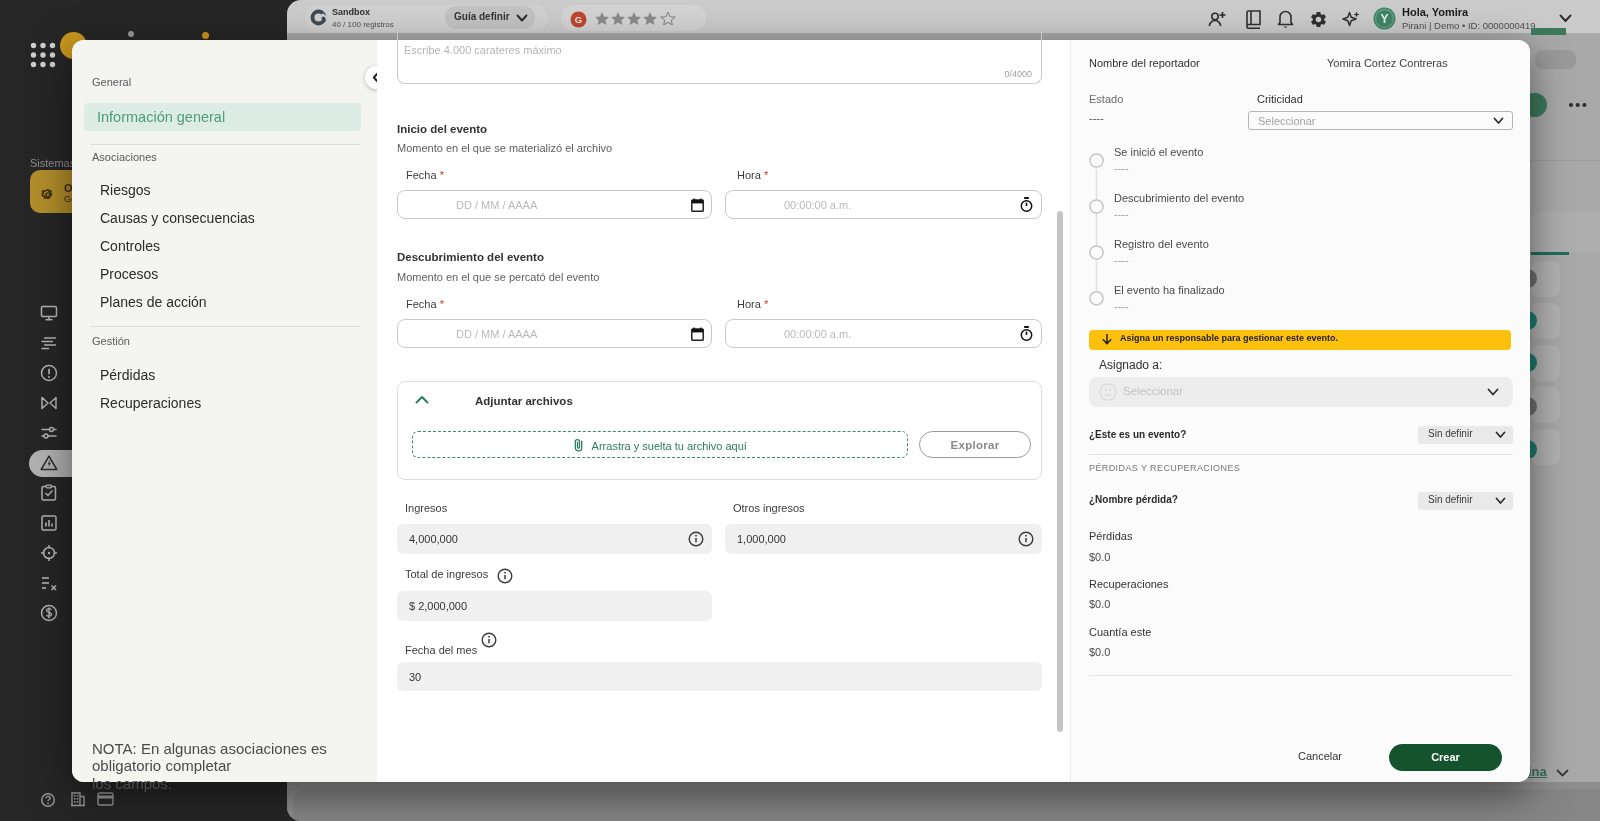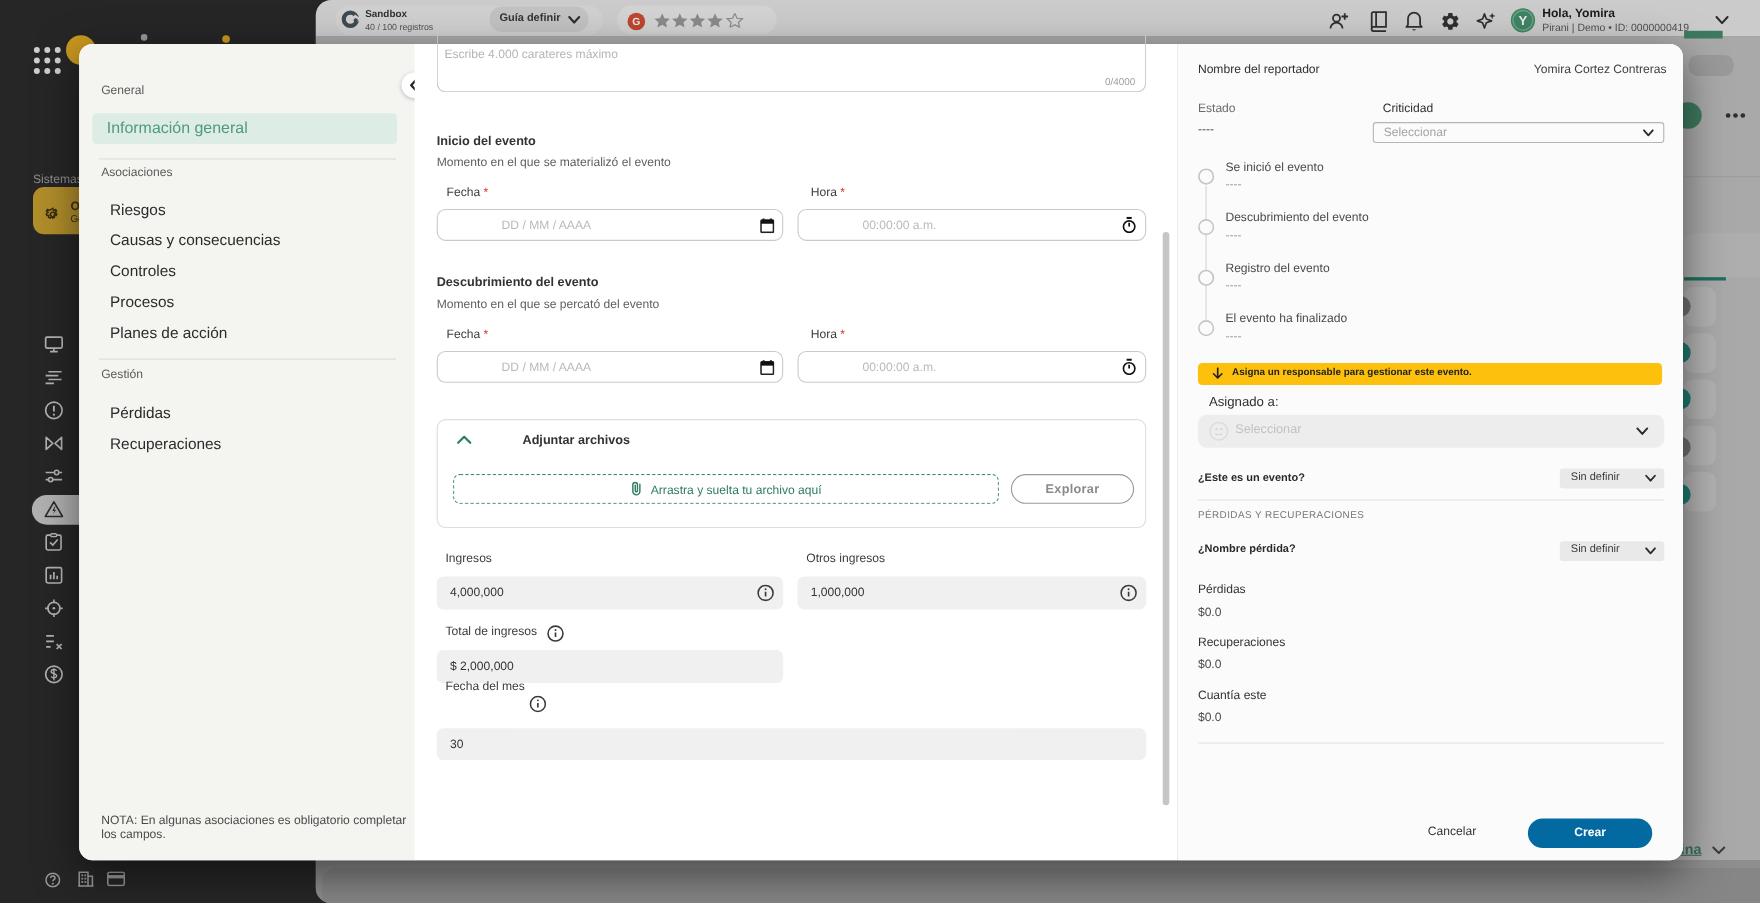--- a/index.html
+++ b/index.html
@@ -246,34 +246,34 @@
     <div class="abs seclab" style="left:20px;top:111px;">Asociaciones</div>
     <div class="abs mitem" style="left:28px;top:142px;">Riesgos</div>
     <div class="abs mitem" style="left:28px;top:170px;">Causas y consecuencias</div>
     <div class="abs mitem" style="left:28px;top:198px;">Controles</div>
     <div class="abs mitem" style="left:28px;top:226px;">Procesos</div>
     <div class="abs mitem" style="left:28px;top:254px;">Planes de acción</div>
     <div class="abs mdiv" style="left:18px;top:286px;width:270px;"></div>
     <div class="abs seclab" style="left:20px;top:295px;">Gestión</div>
     <div class="abs mitem" style="left:28px;top:327px;">Pérdidas</div>
     <div class="abs mitem" style="left:28px;top:355px;">Recuperaciones</div>
-    <div class="abs" style="left:20px;top:700px;width:290px;font-size:11px;color:#4a4a4a;line-height:1.15;">NOTA: En algunas asociaciones es obligatorio completar<br>los campos.</div>
+    <div class="abs" style="left:20px;top:700px;width:290px;font-size:15px;color:#4a4a4a;line-height:1.15;">NOTA: En algunas asociaciones es obligatorio completar<br>los campos.</div>
   </div>
   <div class="abs" style="left:293px;top:26px;width:23px;height:23px;background:#fff;border-radius:50%;box-shadow:0 1px 4px rgba(0,0,0,0.25);">
     <svg width="23" height="23" viewBox="0 0 23 23">
         <path d="M13.2 6.8 L8.8 11.5 L13.2 16.2" fill="none" stroke="#222" stroke-width="2" stroke-linecap="round" stroke-linejoin="round"></path>
       </svg>
   </div>
   <div id="midpanel" class="abs" style="left:305px;top:0;width:693px;height:742px;background:#fff;">
     <div class="abs" style="left:20px;top:-8px;width:645px;height:52px;border:1px solid #c9c9c9;border-top:none;border-radius:0 0 8px 8px;"></div>
     <div class="abs" style="left:27px;top:4px;font-size:11px;color:#b5b5b5;">Escribe 4.000 carateres máximo</div>
     <div class="abs" style="left:575px;top:29px;width:80px;text-align:right;font-size:9px;color:#9e9e9e;">0/4000</div>
 
     <div class="abs" style="left:20px;top:83px;font-size:11.5px;font-weight:bold;color:#333;">Inicio del evento</div>
-    <div class="abs" style="left:20px;top:102px;font-size:11px;color:#5f5f5f;">Momento en el que se materializó el evento</div>
+    <div class="abs" style="left:20px;top:102px;font-size:11px;color:#5f5f5f;">Momento en el que se materializó el archivo</div>
     <div class="abs flabel" style="left:29px;top:129px;">Fecha <span class="red">*</span></div>
     <div class="abs flabel" style="left:360px;top:129px;">Hora <span class="red">*</span></div>
     <div class="finput" style="left:20px;top:150px;width:315px;">
       <span class="ph">DD / MM / AAAA</span>
       <span class="icon-r" style="right:7px;top:7px;"><svg width="13" height="14" viewBox="0 0 13 14">
             <line x1="3.2" y1="0.6" x2="3.2" y2="3" stroke="#111" stroke-width="1.8"></line>
             <line x1="9.8" y1="0.6" x2="9.8" y2="3" stroke="#111" stroke-width="1.8"></line>
             <rect x="0.8" y="2" width="11.4" height="11.2" rx="0.8" fill="none" stroke="#222" stroke-width="1.5"></rect>
             <rect x="0.8" y="2" width="11.4" height="3.4" fill="#111"></rect>
           </svg></span>
@@ -343,34 +343,34 @@
     </div>
     <div class="abs flabel" style="left:28px;top:528px;">Total de ingresos</div>
     <svg class="abs" style="left:120px;top:528px;" width="16" height="16" viewBox="0 0 16 16">
         <circle cx="8" cy="8" r="6.8" fill="none" stroke="#3a3a3a" stroke-width="1.4"></circle>
         <line x1="8" y1="7" x2="8" y2="11.2" stroke="#3a3a3a" stroke-width="1.5"></line>
         <circle cx="8" cy="4.7" r="0.9" fill="#3a3a3a"></circle>
       </svg>
     <div class="ginput" style="left:20px;top:551px;width:315px;">
       <span class="gtxt">$ 2,000,000</span>
     </div>
-    <div class="abs flabel" style="left:28px;top:578px;">Fecha del mes</div>
+    <div class="abs flabel" style="left:28px;top:604px;">Fecha del mes</div>
     <svg class="abs" style="left:104px;top:592px;" width="16" height="16" viewBox="0 0 16 16">
         <circle cx="8" cy="8" r="6.8" fill="none" stroke="#3a3a3a" stroke-width="1.4"></circle>
         <line x1="8" y1="7" x2="8" y2="11.2" stroke="#3a3a3a" stroke-width="1.5"></line>
         <circle cx="8" cy="4.7" r="0.9" fill="#3a3a3a"></circle>
       </svg>
     <div class="ginput" style="left:20px;top:622px;width:645px;height:29px;">
       <span class="gtxt">30</span>
     </div>
     <div class="abs" style="left:680px;top:171px;width:6px;height:521px;background:#c5c5c5;border-radius:3px;"></div>
   </div>
   <div id="rightpanel" class="abs" style="left:998px;top:0;width:460px;height:742px;background:#fbfbfb;border-radius:0 12px 12px 0;border-left:1px solid #ebebeb;">
     <div class="abs rlab" style="left:18px;top:17px;">Nombre del reportador</div>
-    <div class="abs" style="left:244px;top:17px;width:200px;text-align:right;font-size:11px;color:#3f3f3f;">Yomira Cortez Contreras</div>
+    <div class="abs" style="left:256px;top:17px;width:200px;font-size:11px;color:#3f3f3f;">Yomira Cortez Contreras</div>
     <div class="abs" style="left:18px;top:53px;font-size:11px;color:#6b6b6b;">Estado</div>
     <div class="abs" style="left:18px;top:72px;font-size:11px;color:#4a4a4a;">----</div>
     <div class="abs rlab" style="left:186px;top:53px;">Criticidad</div>
     <div class="abs" style="left:177px;top:71px;width:265px;height:19px;border:1px solid #b5b5b5;border-radius:3px;background:#fbfbfb;">
       <span class="abs" style="left:9px;top:3px;font-size:11px;color:#a3a3a3;">Seleccionar</span>
       <svg class="abs" style="right:8px;top:5px;" width="11" height="8" viewBox="0 0 11 8">
           <path d="M1.5 1.5 L5.5 6 L9.5 1.5" fill="none" stroke="#2c2c2c" stroke-width="1.7" stroke-linecap="round" stroke-linejoin="round"></path>
         </svg>
     </div>
 
@@ -427,15 +427,15 @@
         </svg>
     </div>
     <div class="abs" style="left:18px;top:490px;font-size:11px;color:#333;">Pérdidas</div>
     <div class="abs rmoney" style="left:18px;top:511px;">$0.0</div>
     <div class="abs" style="left:18px;top:538px;font-size:11px;color:#333;">Recuperaciones</div>
     <div class="abs rmoney" style="left:18px;top:558px;">$0.0</div>
     <div class="abs" style="left:18px;top:586px;font-size:11px;color:#333;">Cuantía este</div>
     <div class="abs rmoney" style="left:18px;top:606px;">$0.0</div>
     <div class="rdiv" style="left:18px;top:635px;width:424px;"></div>
     <div class="abs" style="left:199px;top:710px;width:100px;text-align:center;font-size:11px;color:#333;">Cancelar</div>
-    <div class="abs" style="left:318px;top:704px;width:113px;height:27px;background:#0369a1;border-radius:14px;text-align:center;line-height:27px;font-size:11px;font-weight:bold;color:#fff;">Crear</div>
+    <div class="abs" style="left:318px;top:704px;width:113px;height:27px;background:#14532d;border-radius:14px;text-align:center;line-height:27px;font-size:11px;font-weight:bold;color:#fff;">Crear</div>
   </div>
 </div>
 
 </body></html>

